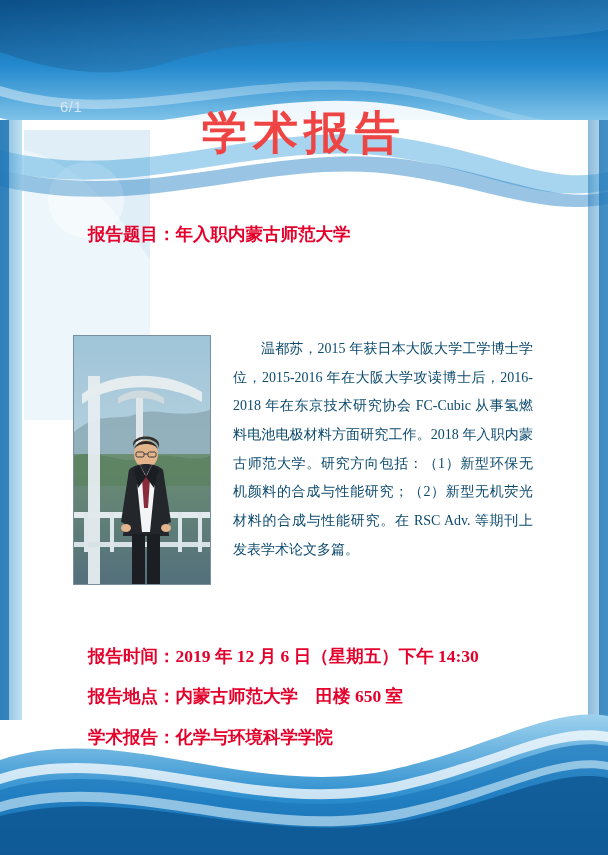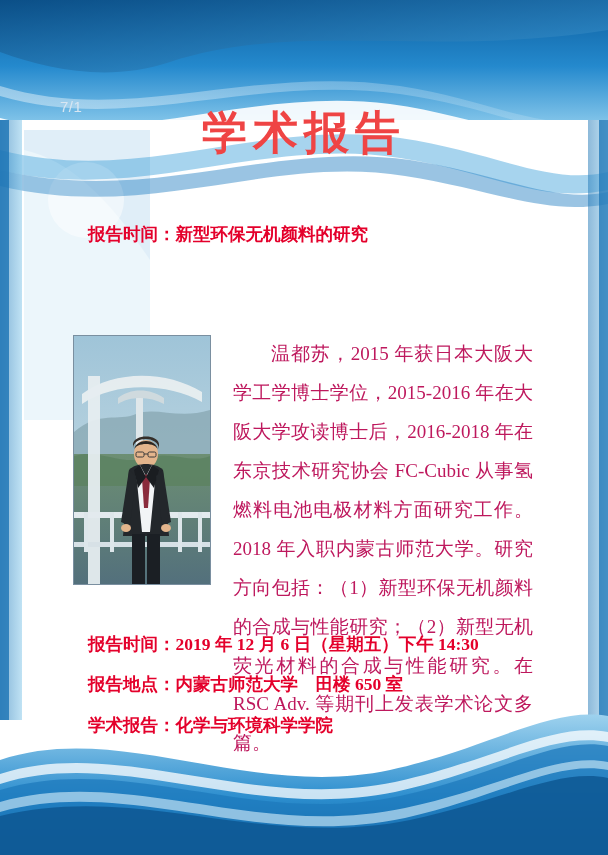--- a/index.html
+++ b/index.html
@@ -88,41 +88,42 @@
     overflow: hidden;
     background: #4a6f86;
   }
   .photo svg { display: block; }
 
   .bio {
     position: absolute;
     left: 233px;
     top: 335px;
     width: 300px;
-    font-size: 19px;
+    font-size: 14px;
     line-height: 2.05;
-    color: #be185d;
+    color: #0c4a6e;
     text-align: justify;
     text-indent: 2em;
     font-family: "Liberation Serif", serif;
   }
 
   .footer {
     position: absolute;
     left: 88px;
     top: 635px;
     width: 480px;
   }
   .footer-line {
     font-size: 17.5px;
     color: #e4002b;
     font-weight: bold;
     line-height: 1.1;
     margin-bottom: 21px;
     white-space: nowrap;
+    margin-top: 12px;
   }
 </style>
 </head>
 <body>
 
 <div class="poster">
 
   <svg class="bg-svg" viewBox="0 0 608 855" preserveAspectRatio="none">
     <defs>
       <linearGradient id="gTop" x1="0" y1="0" x2="0" y2="1">
@@ -172,28 +173,28 @@
       <circle cx="86" cy="200" r="38" fill="#ffffff" opacity="0.5"></circle>
     </g>
 
     <path d="M0,760 C120,720 250,800 390,770 C490,748 550,706 608,716 L608,855 L0,855 Z" fill="url(#gBot)"></path>
     <path d="M0,790 C130,752 250,828 400,796 C500,774 555,736 608,746 L608,855 L0,855 Z" fill="#1d7abc" opacity="0.75"></path>
     <path d="M0,816 C140,782 260,850 410,820 C505,800 558,768 608,778 L608,855 L0,855 Z" fill="#0c5590" opacity="0.8"></path>
     <path d="M0,774 C120,736 250,812 395,782 C495,760 552,722 608,732 L608,742 C550,732 495,770 395,792 C250,822 120,746 0,784 Z" fill="#ffffff" opacity="0.75"></path>
     <path d="M0,802 C130,766 255,840 405,808 C500,788 556,752 608,762 L608,770 C556,760 500,796 405,818 C255,850 130,776 0,812 Z" fill="#bfe0f2" opacity="0.7"></path>
   </svg>
 
-  <div class="page-num">7/1</div>
+  <div class="page-num">6/1</div>
 
   <div class="content">
 
     <div class="title">学术报告</div>
 
     <div class="meta">
-      <div class="meta-line">报告时间：新型环保无机颜料的研究</div>
+      <div class="meta-line">报告题目：年入职内蒙古师范大学</div>
     </div>
 
     <div class="photo">
       <svg width="136" height="248" viewBox="0 0 136 248">
         <defs>
           <linearGradient id="sky" x1="0" y1="0" x2="0" y2="1">
             <stop offset="0%" stop-color="#9fc4d8"></stop>
             <stop offset="100%" stop-color="#cfe0e6"></stop>
           </linearGradient>
           <linearGradient id="ground" x1="0" y1="0" x2="0" y2="1">

